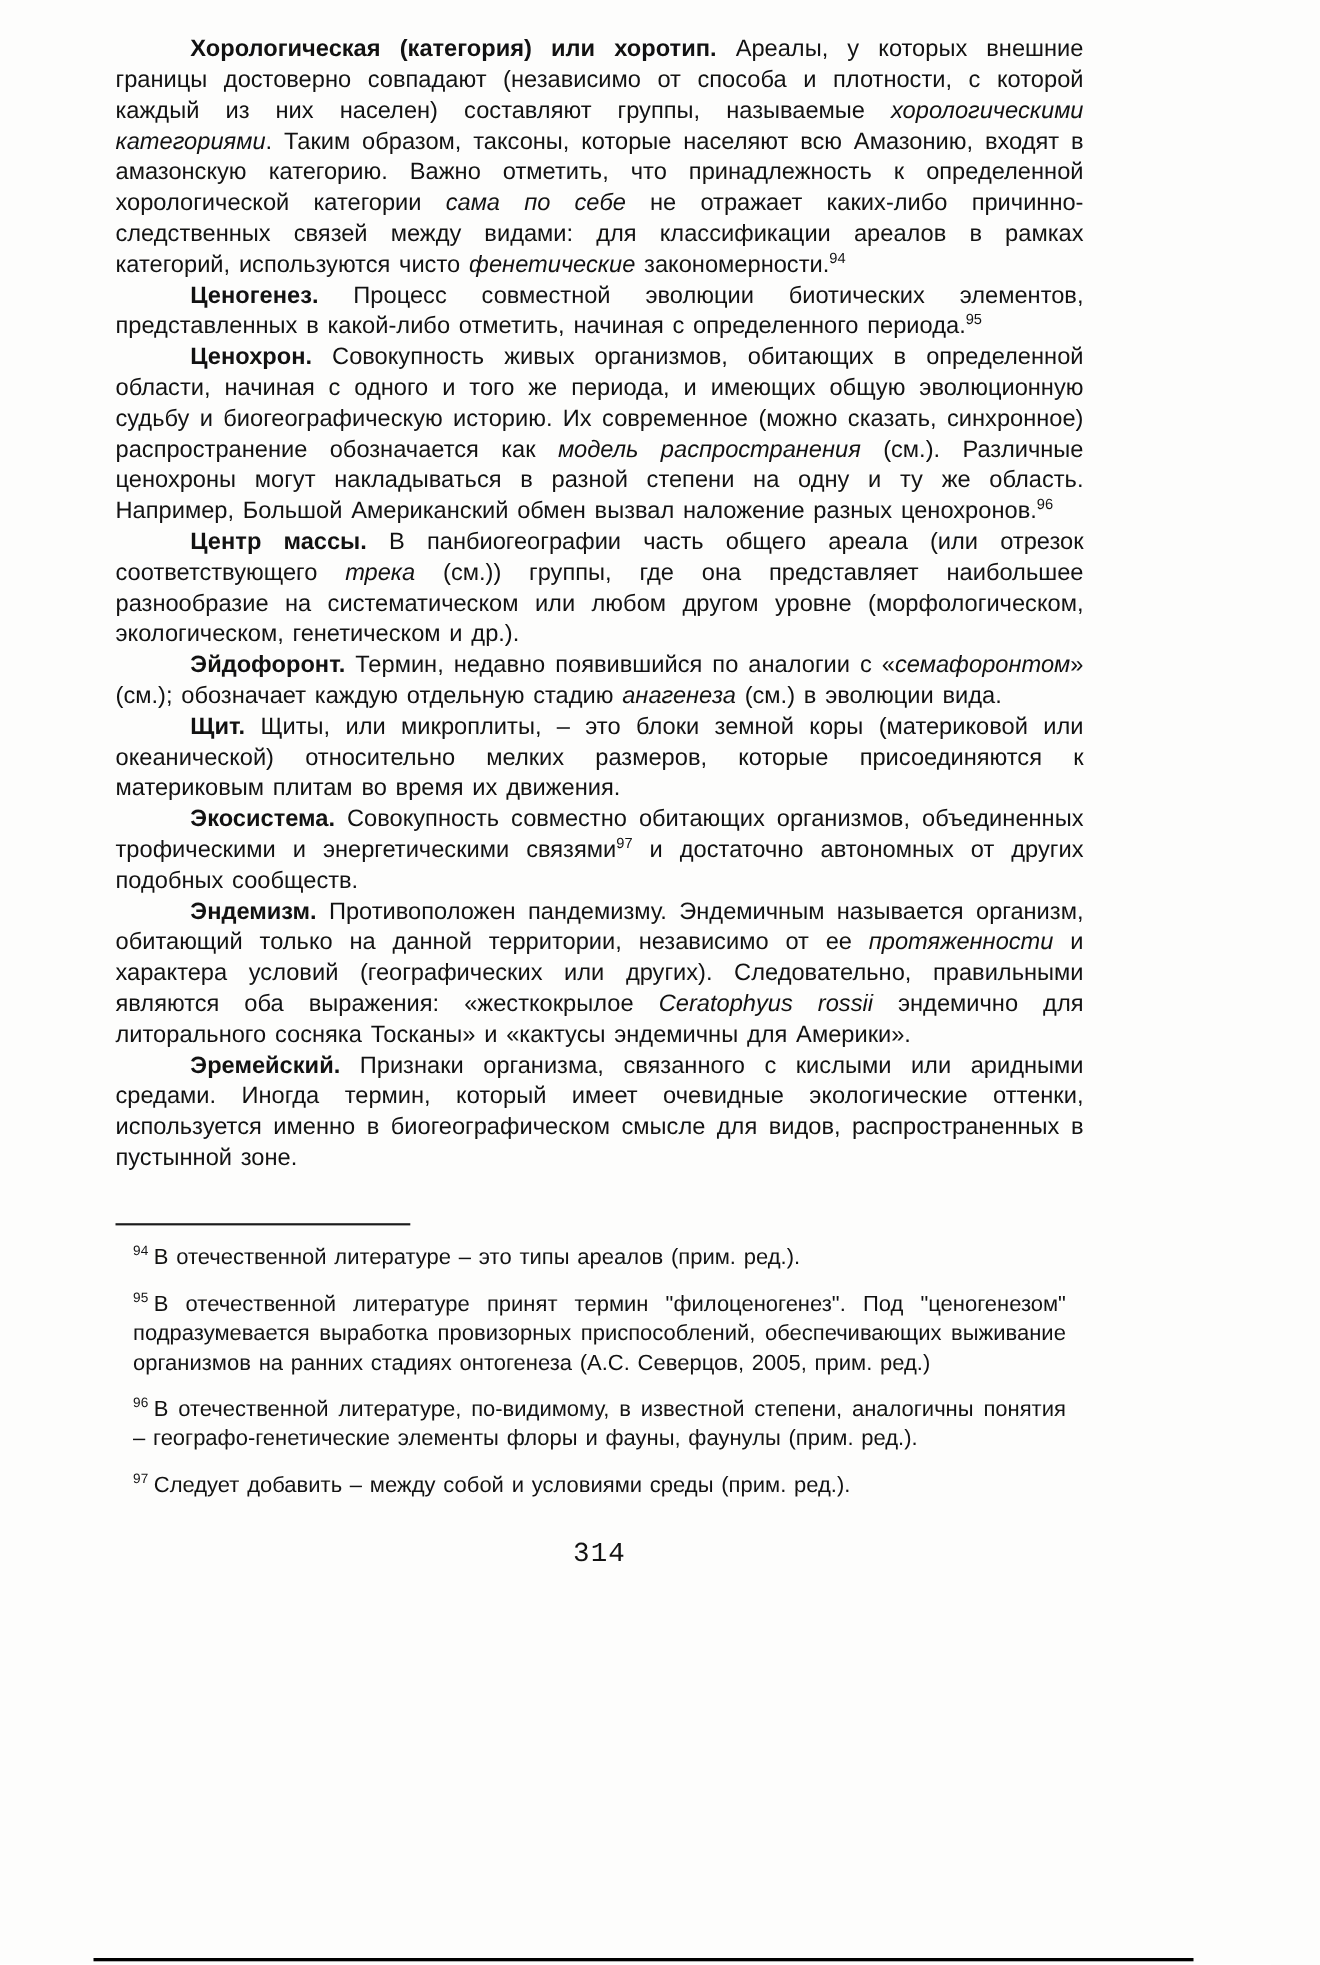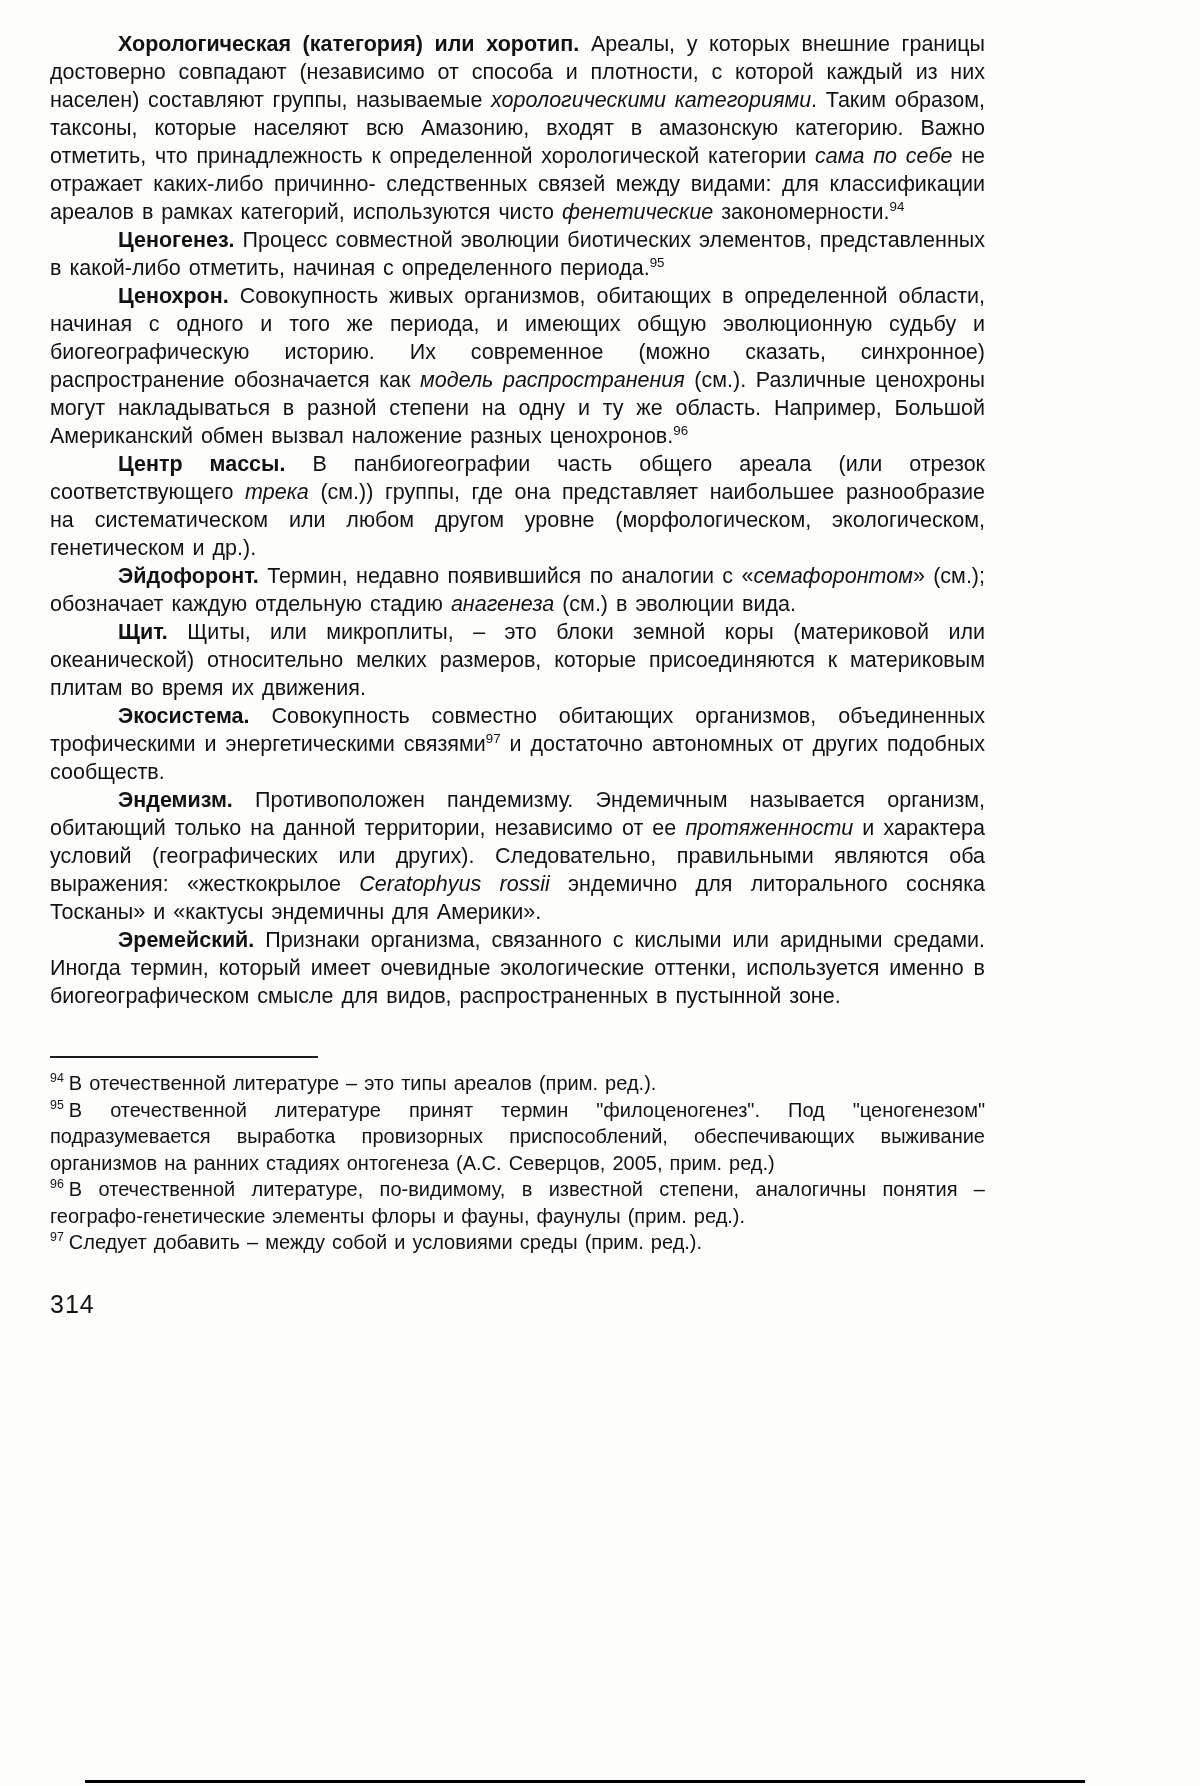--- a/index.html
+++ b/index.html
@@ -6,21 +6,21 @@
     margin: 0;
     padding: 0;
     background: #ffffff;
   }
   .page {
     position: relative;
     width: 1200px;
     height: 1786px;
     box-sizing: border-box;
     background: #fdfdfc;
-    padding: 30px 215px 0 50px;
+    padding: 30px 215px 0 105px;
     font-family: "Liberation Sans", "DejaVu Sans", sans-serif;
     color: #121212;
     overflow: hidden;
   }
   .para {
     margin: 0;
     text-indent: 68px;
     text-align: justify;
     font-size: 21.5px;
     line-height: 28px;
@@ -34,32 +34,33 @@
     vertical-align: super;
   }
   .footnote-rule {
     margin-top: 46px;
     width: 268px;
     height: 0;
     border-top: 2px solid #1c1c1c;
   }
   .footnotes { margin-top: 12px; }
   .footnote {
-    margin: 0;
+    margin: 16px;
     text-align: justify;
     font-size: 20px;
     line-height: 26.5px;
     word-spacing: 1.5px;
   }
   .fn-num { padding-right: 5px; }
   .page-number {
     margin-top: 34px;
+    text-align: center;
     font-size: 25px;
     letter-spacing: 1px;
-    font-family: Liberation Sans, sans-serif;
+    font-family: Liberation Mono, monospace;
     color: #121212;
   }
   .bottom-line {
     position: absolute;
     left: 85px;
     bottom: 3px;
     width: 1000px;
     height: 3px;
     background: #000;
   }

